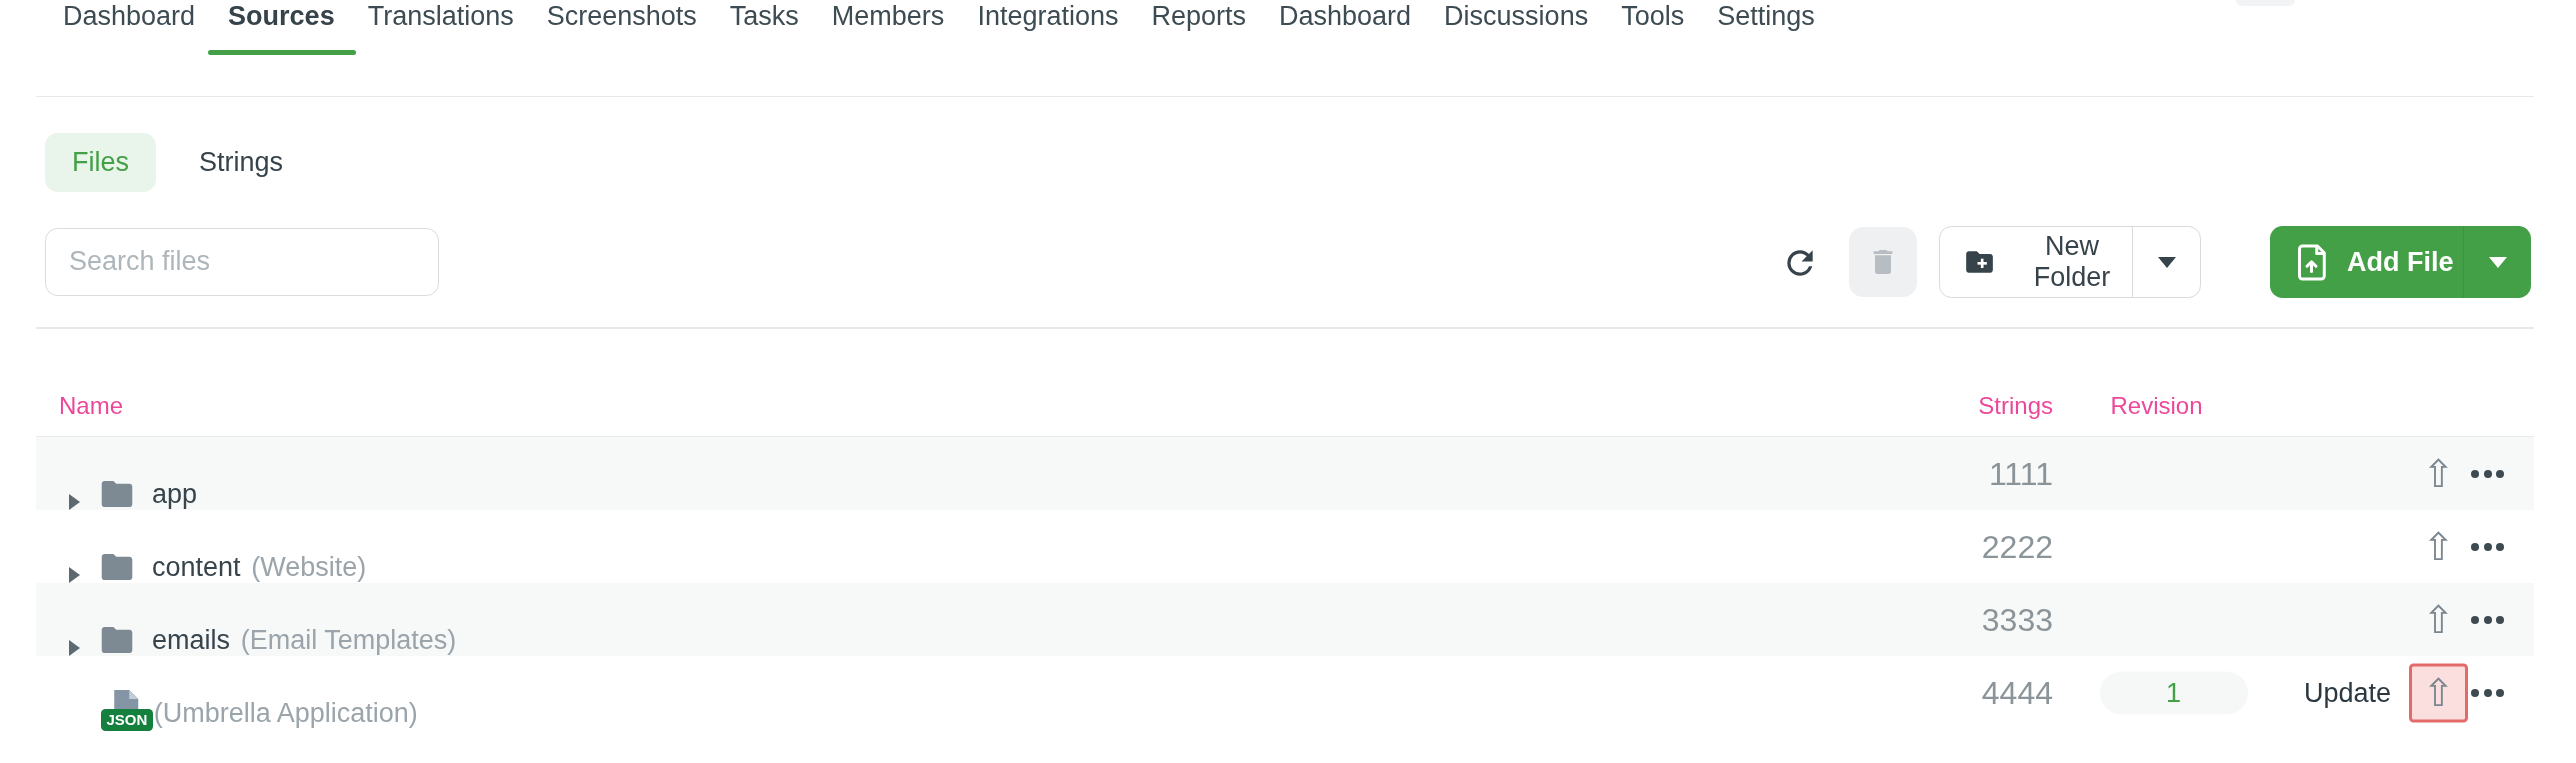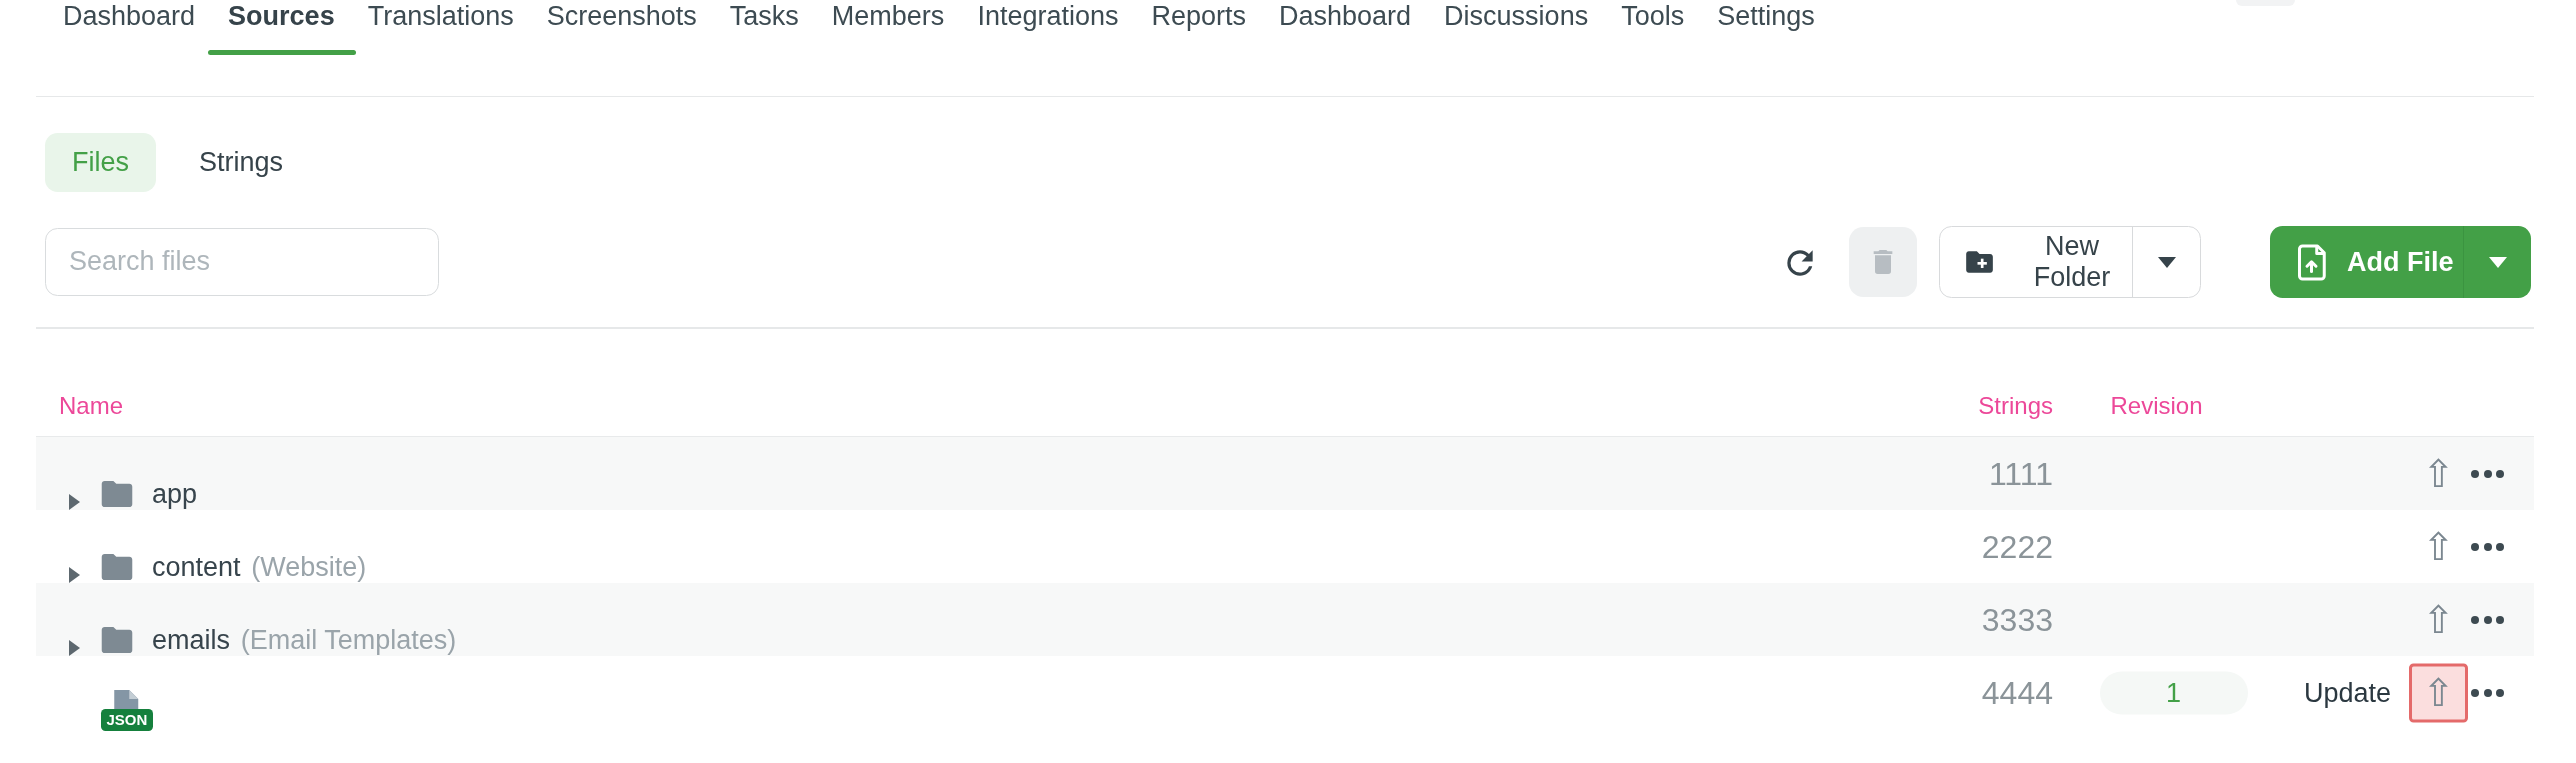--- a/index.html
+++ b/index.html
@@ -219,20 +219,21 @@
     </div>
 
     <div class="row">
       <span class="file-ic">
         <svg width="29" height="30" viewBox="0 0 19 20">
           <path fill="#8496a5" d="M2 0h10l6 6v14H2z"></path>
           <path fill="#c3cdd4" d="M12 0v6h6z"></path>
         </svg>
         <b class="json-badge">JSON</b>
       </span>
+      <span class="row-annot">(Umbrella Application)</span>
       <span class="cell-strings">4444</span>
       <span class="cell-revision">
         <span class="rev-pill">1</span>
       </span>
       <a class="cell-update">Update</a>
       <span class="cell-upload flagged">⇧</span>
       <span class="cell-dots">
           <i></i>
           <i></i>
           <i></i>

